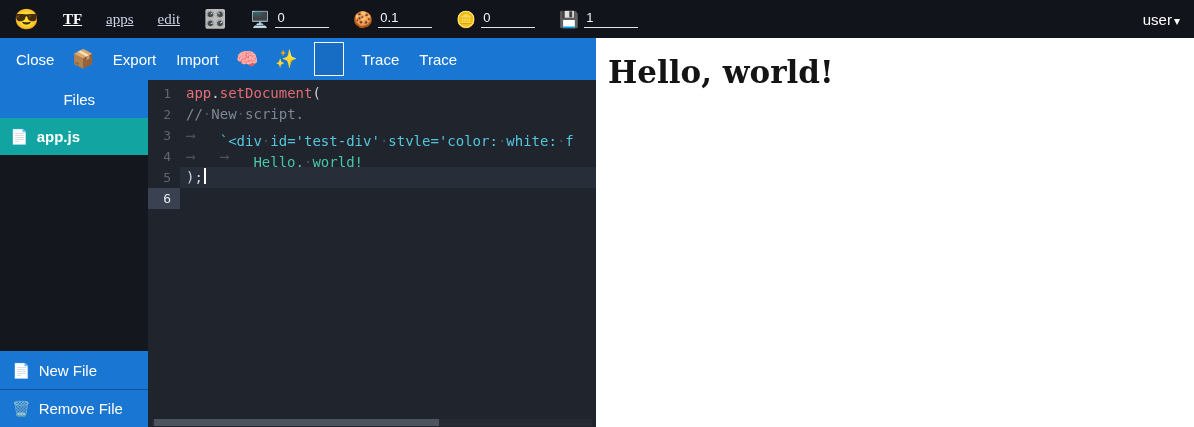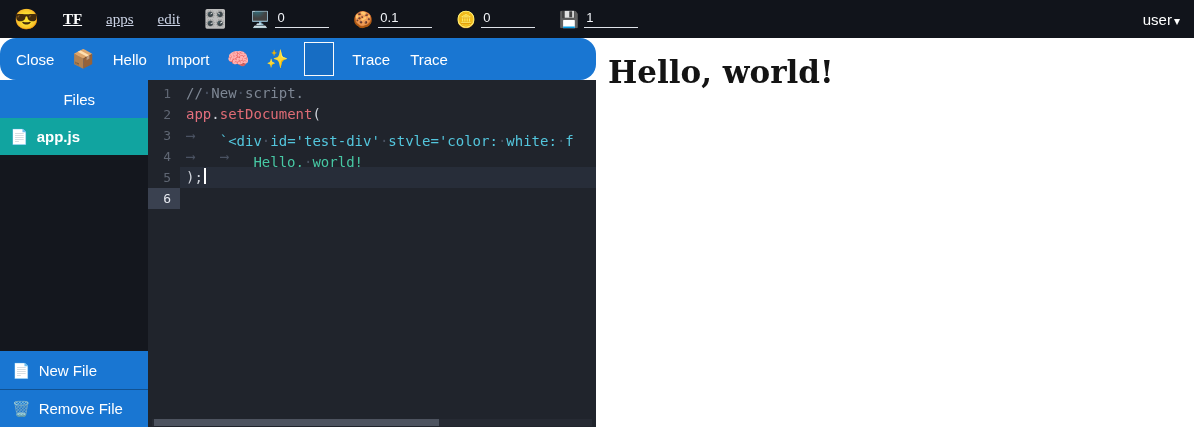--- a/index.html
+++ b/index.html
@@ -30,21 +30,21 @@
     border-bottom: 1px solid #dfe3ea; padding: 0 2px 1px 2px; line-height: 1.2;
   }
   .spacer { flex: 1; }
   .user-menu { color: #fff; cursor: pointer; display: inline-flex; align-items: flex-end; gap: 2px; }
   .caret { font-size: 12px; }
 
   
   .toolbar {
     position: absolute; top: 38px; left: 0; width: 596px; height: 42px;
     background: #1976d2; display: flex; align-items: center; gap: 16px;
-    padding: 0 14px; color: #fff; border-radius: 16px;
+    padding: 0 14px; color: #fff;
   }
   .tb-btn {
     background: transparent; border: none; color: #fff; font-size: 15px;
     font-family: "Liberation Sans", sans-serif; padding: 9px 2px; cursor: pointer;
   }
   .tb-btn.save {
     background: #99a1a9; color: #171a20; padding: 9px 15px; border-radius: 2px;
   }
   .tb-icon {
     background: transparent; border: none; font-size: 18px; line-height: 1;
@@ -160,21 +160,21 @@
     <span class="spacer"></span>
     <span class="user-menu">
       <span>user</span>
       <span class="caret">▾</span>
     </span>
   </header>
 
   <div class="toolbar">
     <button class="tb-btn">Close</button>
     <button class="tb-icon">📦</button>
-    <button class="tb-btn">Hello</button>
+    <button class="tb-btn">Export</button>
     <button class="tb-btn">Import</button>
     <button class="tb-icon">🧠</button>
     <button class="tb-icon">✨</button>
     <button class="tb-empty"></button>
     <button class="tb-btn">Trace</button>
     <button class="tb-btn">Trace</button>
   </div>
 
   <aside class="sidebar">
     <div class="files-header">
@@ -201,22 +201,22 @@
     <div class="editor-body">
       <div class="gutter">
           <div class="gnum">1</div>
           <div class="gnum">2</div>
           <div class="gnum">3</div>
           <div class="gnum">4</div>
           <div class="gnum">5</div>
           <div class="gnum active">6</div>
         </div>
       <div class="lines">
+          <div class="cline"><span class="tok-variable">app</span><span class="tok-punct">.</span><span class="tok-property">setDocument</span><span class="tok-punct">(</span></div>
           <div class="cline"><span class="tok-comment">//</span><span class="tok-ws">·</span><span class="tok-comment">New</span><span class="tok-ws">·</span><span class="tok-comment">script.</span></div>
-          <div class="cline"><span class="tok-variable">app</span><span class="tok-punct">.</span><span class="tok-property">setDocument</span><span class="tok-punct">(</span></div>
           <div class="cline"><span class="tok-tab">⟶</span><span class="tok-string">`&lt;div</span><span class="tok-ws">·</span><span class="tok-string">id='test-div'</span><span class="tok-ws">·</span><span class="tok-string">style='color:</span><span class="tok-ws">·</span><span class="tok-string">white;</span><span class="tok-ws">·</span><span class="tok-string">f</span></div>
           <div class="cline"><span class="tok-tab">⟶</span><span class="tok-tab">⟶</span><span class="tok-text">Hello,</span><span class="tok-ws">·</span><span class="tok-text">world!</span></div>
           <div class="cline active"><span class="tok-punct">);</span><span class="cursor"></span></div>
         </div>
     </div>
     <div class="hscroll-track">
       <div class="hscroll-thumb"></div>
     </div>
   </section>
 

